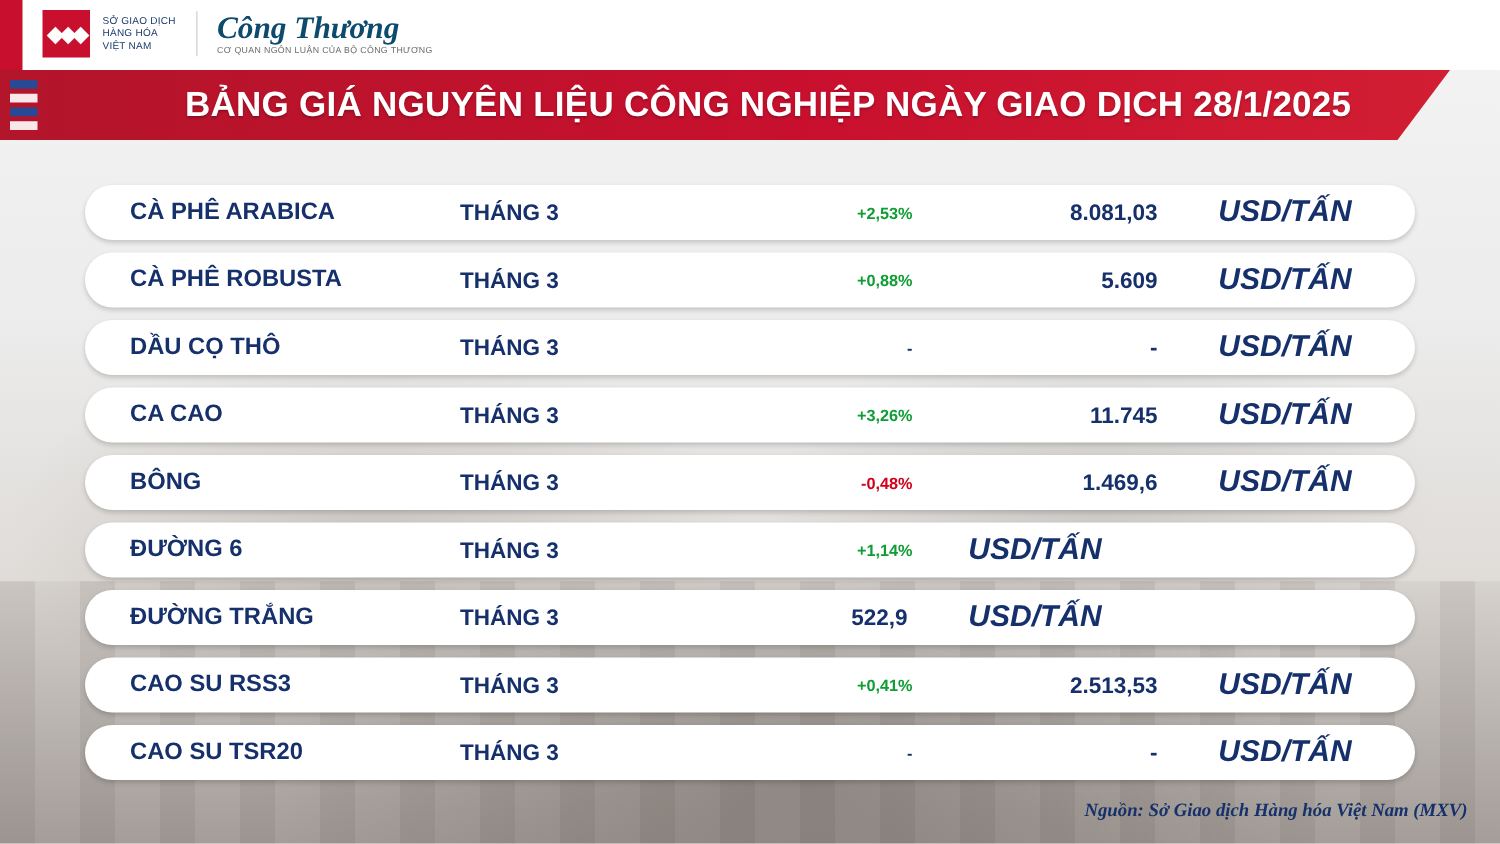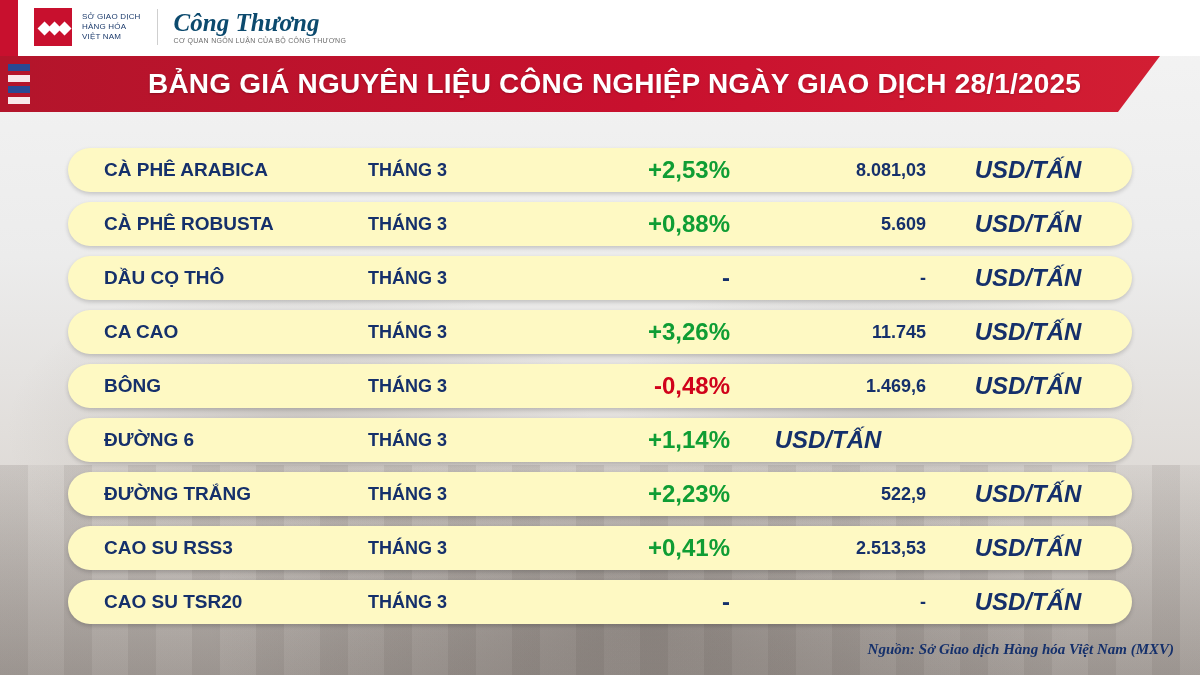--- a/index.html
+++ b/index.html
@@ -149,21 +149,21 @@
     position: absolute;
     left: 68px;
     top: 148px;
     width: 1064px;
     z-index: 3;
   }
   .row {
     position: relative;
     height: 44px;
     margin-bottom: 10px;
-    background: #fef9c3;
+    background: #ffffff;
     border-radius: 22px;
     box-shadow: 0 2px 4px rgba(0,0,0,0.18);
     display: flex;
     align-items: center;
     font-weight: bold;
   }
   .c-name {
     width: 300px;
     padding-left: 36px;
     font-size: 19px;
@@ -171,21 +171,21 @@
     box-sizing: border-box;
   }
   .c-month {
     width: 180px;
     font-size: 18px;
     color: #15306b;
     text-align: left;
   }
   .c-change {
     width: 200px;
-    font-size: 24px;
+    font-size: 13px;
     text-align: right;
     padding-right: 18px;
     box-sizing: border-box;
   }
   .c-change.up { color: #0f9d34; }
   .c-change.down { color: #d0021b; }
   .c-change.flat { color: #15306b; }
   .c-price {
     width: 200px;
     font-size: 18px;
@@ -286,21 +286,20 @@
       </div>
       <div class="row">
         <div class="c-name">ĐƯỜNG 6</div>
         <div class="c-month">THÁNG 3</div>
         <div class="c-change up">+1,14%</div>
         <div class="c-unit">USD/TẤN</div>
       </div>
       <div class="row">
         <div class="c-name">ĐƯỜNG TRẮNG</div>
         <div class="c-month">THÁNG 3</div>
-        <div class="c-change up">+2,23%</div>
         <div class="c-price">522,9</div>
         <div class="c-unit">USD/TẤN</div>
       </div>
       <div class="row">
         <div class="c-name">CAO SU RSS3</div>
         <div class="c-month">THÁNG 3</div>
         <div class="c-change up">+0,41%</div>
         <div class="c-price">2.513,53</div>
         <div class="c-unit">USD/TẤN</div>
       </div>

